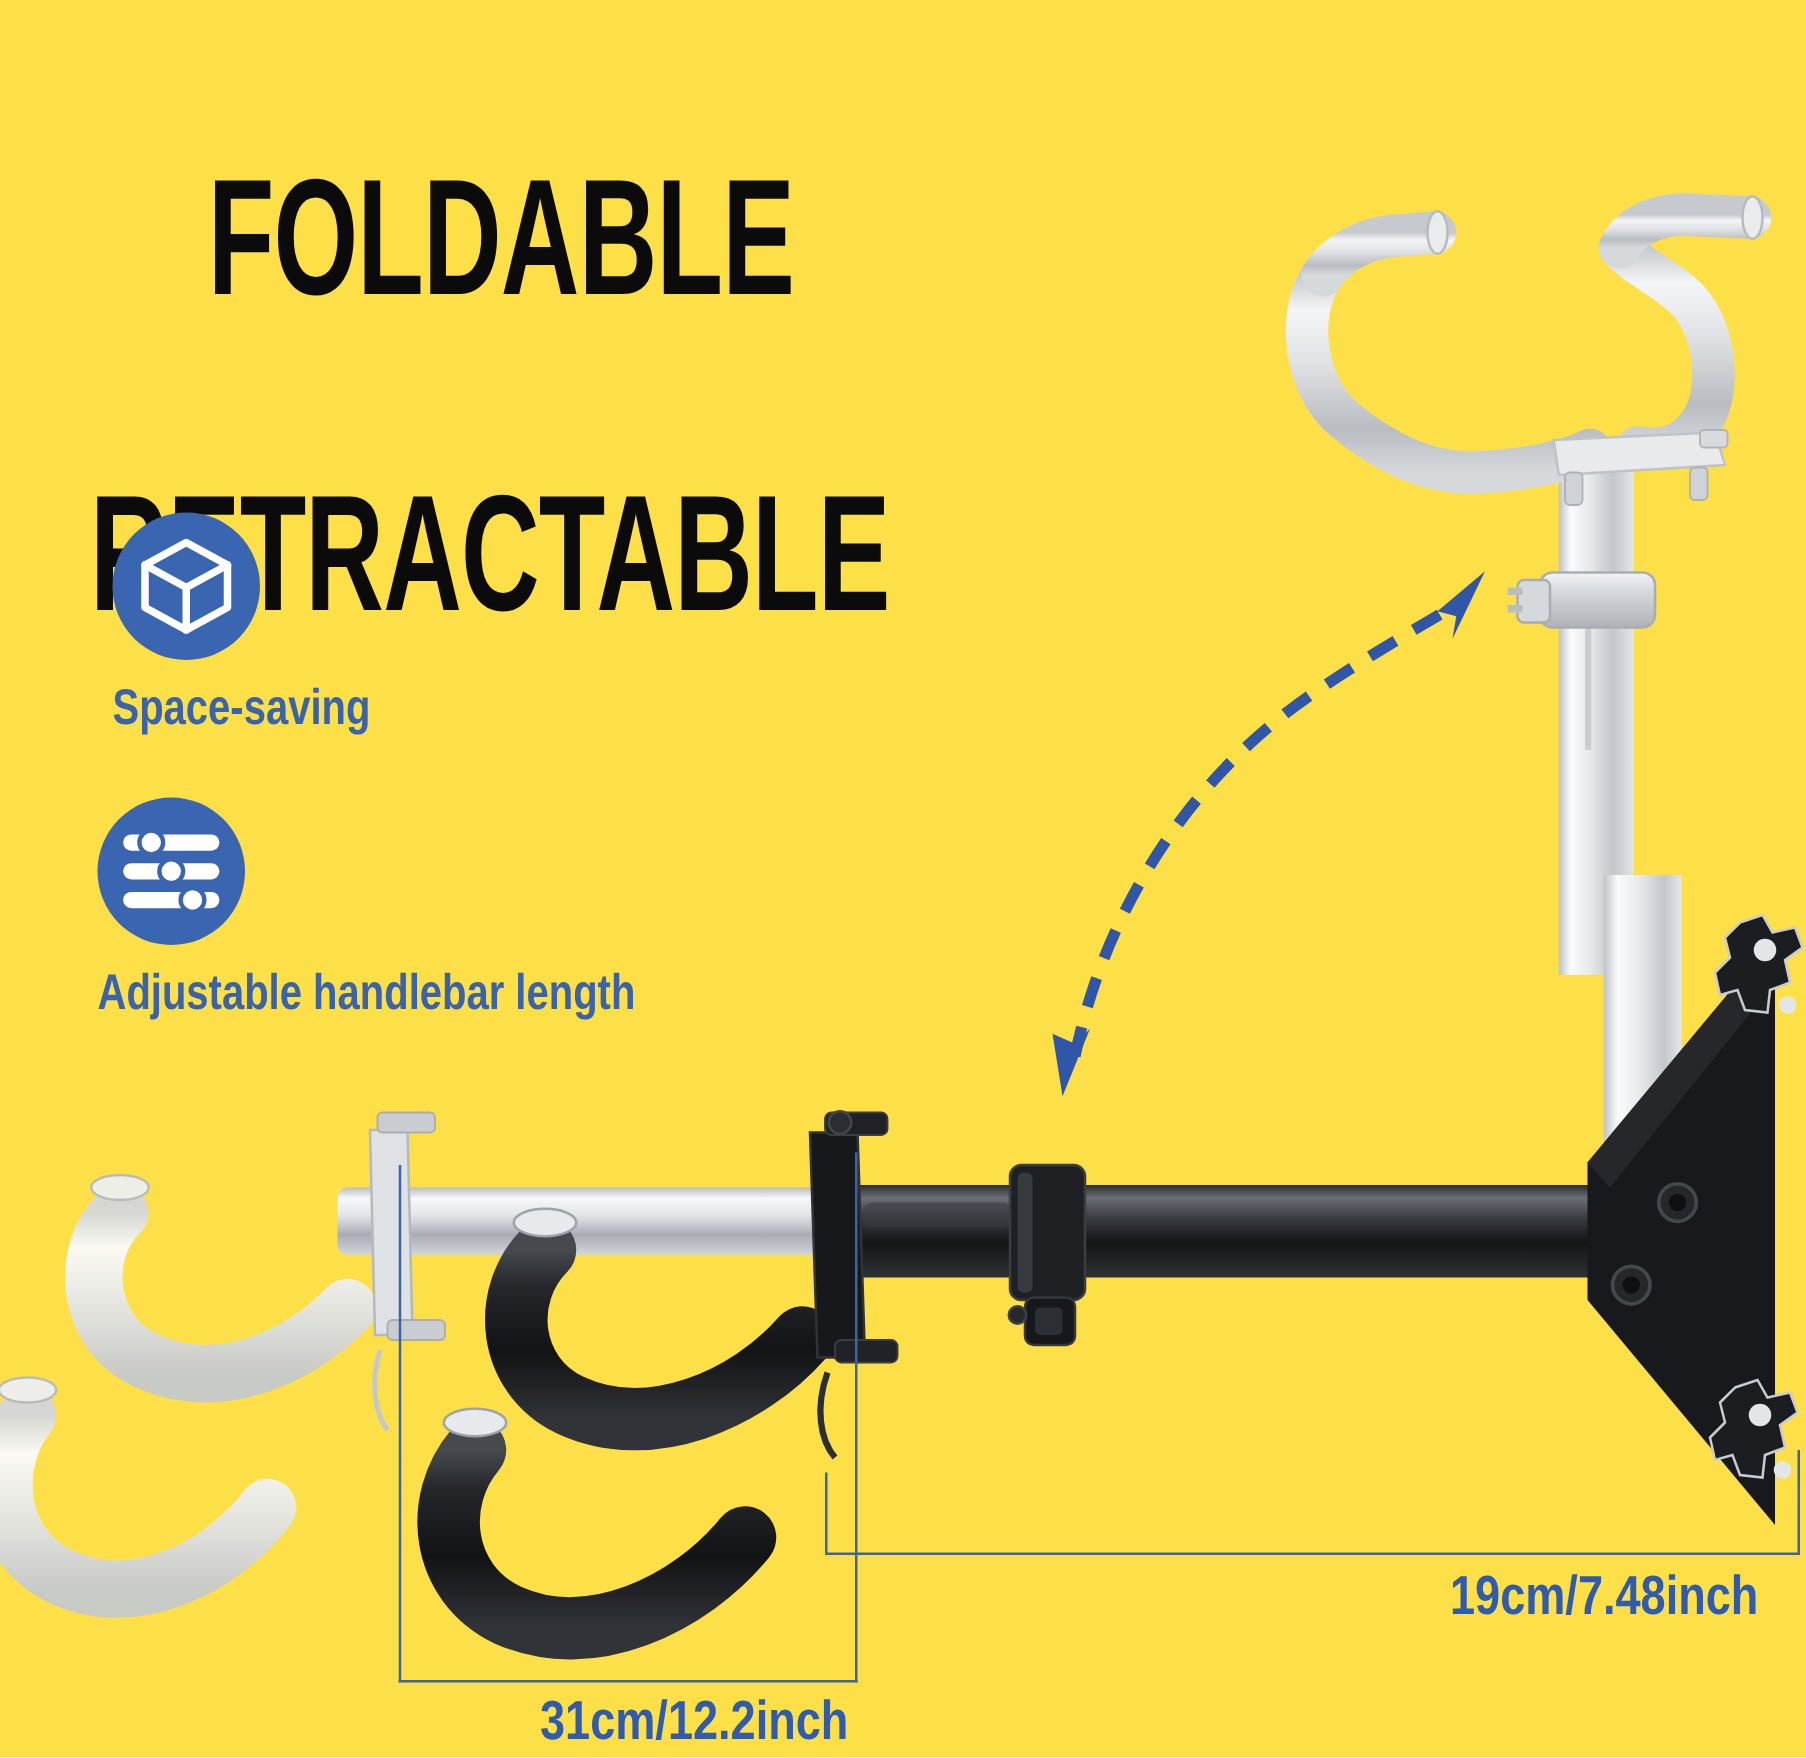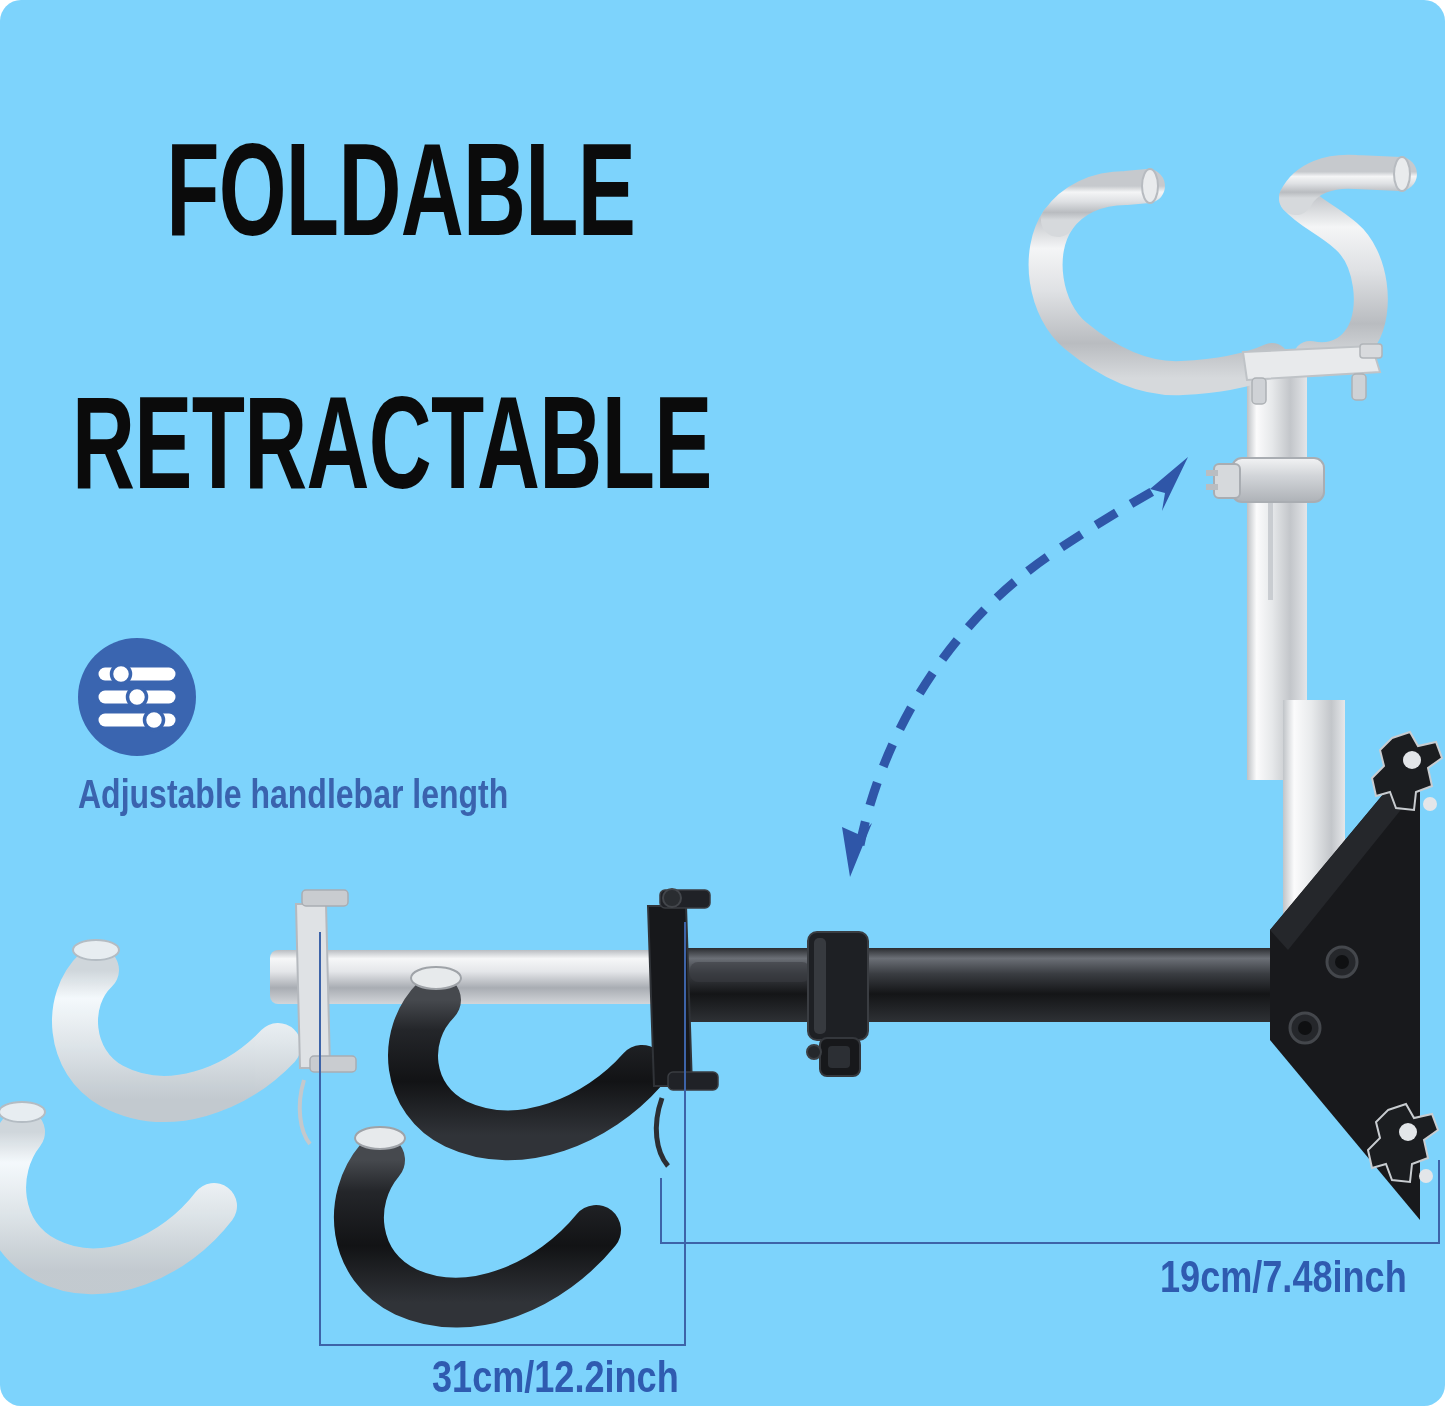--- a/index.html
+++ b/index.html
@@ -2,21 +2,21 @@
 <html><head>
 <meta charset="utf-8">
 <style>
   * { margin:0; padding:0; box-sizing:border-box; }
   html,body { background:#fff; }
   body {
     width:1445px; height:1406px;
     font-family:"Liberation Sans", sans-serif;
     position:relative; overflow:hidden;
   }
-  #stage { position:absolute; inset:0; background:#7dd3fc;border-radius:21px; }
+  #stage { position:absolute; inset:0; background:#fde047; }
 
   
   .headline {
     position:absolute; left:72px; top:-4px;
     color:#0b0b0b;
     font-family:"Liberation Sans", sans-serif;
     font-weight:700;
     font-size:132px;
     line-height:0.98;
     letter-spacing:-1px;
@@ -68,20 +68,34 @@
 </head>
 <body>
 
 <div id="stage">
 
   <div class="headline">
     <span>FOLDABLE</span>
     <span class="l2">RETRACTABLE</span>
   </div>
 
+  <div class="feature" id="feature-0">
+    <div class="feat-circle">
+      <span>
+        <svg width="74" height="78" viewBox="0 0 74 78">
+          <g fill="none" stroke="#ffffff" stroke-width="6" stroke-linejoin="round" stroke-linecap="round">
+            <path d="M37 4 L70 22 L70 56 L37 74 L4 56 L4 22 Z"></path>
+            <path d="M4 22 L37 40 L70 22"></path>
+            <path d="M37 40 L37 74"></path>
+          </g>
+        </svg>
+      </span>
+    </div>
+    <div class="feat-label">Space-saving</div>
+  </div>
 
   <div class="feature" id="feature-1">
     <div class="feat-circle">
       <span>
         <svg width="80" height="72" viewBox="0 0 80 72">
           <g stroke="#ffffff" stroke-width="13" stroke-linecap="round">
             <line x1="8" y1="13" x2="72" y2="13"></line>
             <line x1="8" y1="36" x2="72" y2="36"></line>
             <line x1="8" y1="59" x2="72" y2="59"></line>
           </g>

